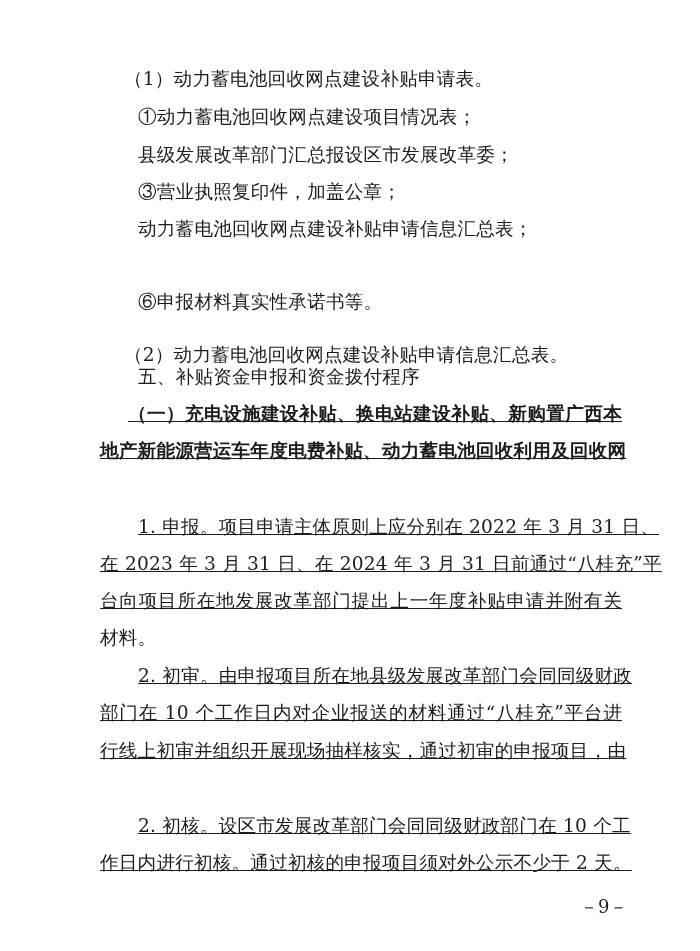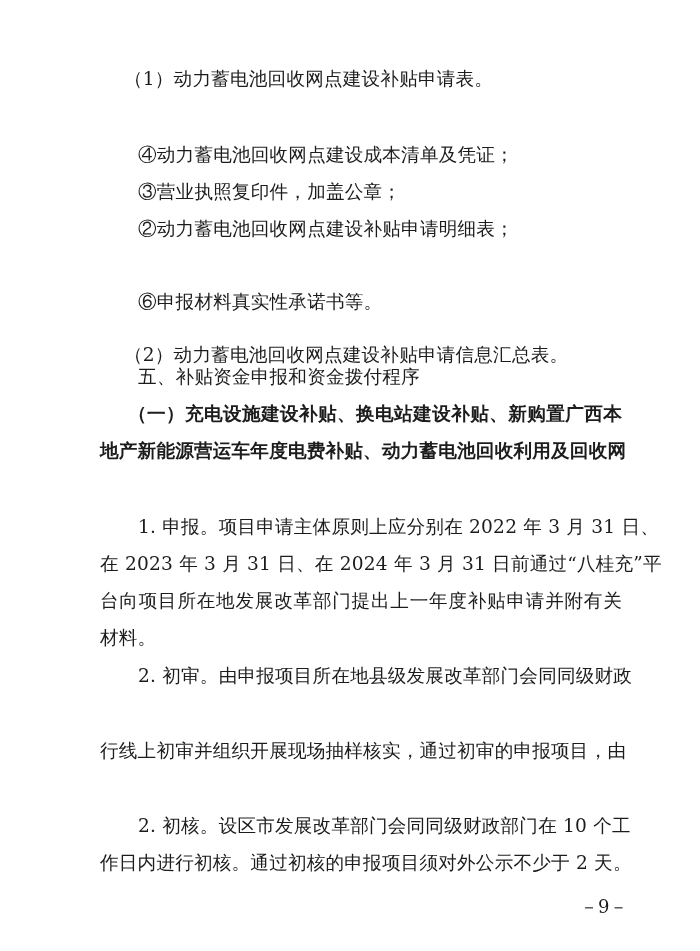--- a/index.html
+++ b/index.html
@@ -12,51 +12,53 @@
   .page { position: absolute; left: 0; top: 0; width: 700px; height: 951px; padding-left: 28px; }
   .line {
     position: absolute; left: 100px; width: 522px;
     font-size: 18.6px; line-height: 24px; white-space: nowrap;
     letter-spacing: 0.2px;
   }
   .indent { left: 138px; width: 484px; }
   .item { left: 138px; }
   .sub { left: 124px; }
   .bold { font-weight: bold; }
-  .justify { text-align: justify; text-align-last: justify; }
+  .justify { text-align: justify; text-align-last: justify; text-decoration: underline; }
   .heading-sans { font-family: "DejaVu Sans", "Liberation Sans", sans-serif; }
   .pagenum {
     position: absolute; left: 580px; top: 895px;
     font-size: 18px; line-height: 24px;
   }
 </style>
 </head>
 <body>
 
 <div class="page">
 
   <div class="line sub" style="top:67px">（1）动力蓄电池回收网点建设补贴申请表。</div>
 
-  <div class="line item" style="top:143px">④动力蓄电池回收网点建设成本清单及凭证；</div>
+  <div class="line item" style="top:105px">①动力蓄电池回收网点建设项目情况表；</div>
+  <div class="line item" style="top:143px">县级发展改革部门汇总报设区市发展改革委；</div>
   <div class="line item" style="top:180px">③营业执照复印件，加盖公章；</div>
-  <div class="line item" style="top:217px">②动力蓄电池回收网点建设补贴申请明细表；</div>
+  <div class="line item" style="top:217px">动力蓄电池回收网点建设补贴申请信息汇总表；</div>
   <div class="line item" style="top:290px">⑥申报材料真实性承诺书等。</div>
 
   <div class="line sub" style="top:343px">（2）动力蓄电池回收网点建设补贴申请信息汇总表。</div>
 
   <div class="line indent heading-sans" style="top:365px">五、补贴资金申报和资金拨付程序</div>
 
   <div class="line indent bold justify" style="top:402px; left:128px; width:494px;">（一）充电设施建设补贴、换电站建设补贴、新购置广西本</div>
   <div class="line bold justify" style="top:439px">地产新能源营运车年度电费补贴、动力蓄电池回收利用及回收网</div>
 
   <div class="line indent justify" style="top:515px">1. 申报。项目申请主体原则上应分别在 2022 年 3 月 31 日、</div>
   <div class="line justify" style="top:552px">在 2023 年 3 月 31 日、在 2024 年 3 月 31 日前通过“八桂充”平</div>
   <div class="line justify" style="top:589px">台向项目所在地发展改革部门提出上一年度补贴申请并附有关</div>
   <div class="line" style="top:626px">材料。</div>
 
   <div class="line indent justify" style="top:664px">2. 初审。由申报项目所在地县级发展改革部门会同同级财政</div>
+  <div class="line justify" style="top:701px">部门在 10 个工作日内对企业报送的材料通过“八桂充”平台进</div>
   <div class="line justify" style="top:739px">行线上初审并组织开展现场抽样核实，通过初审的申报项目，由</div>
 
   <div class="line indent justify" style="top:814px">2. 初核。设区市发展改革部门会同同级财政部门在 10 个工</div>
   <div class="line justify" style="top:851px">作日内进行初核。通过初核的申报项目须对外公示不少于 2 天。</div>
 
   <div class="pagenum">－9－</div>
 </div>
 
 </body></html>

